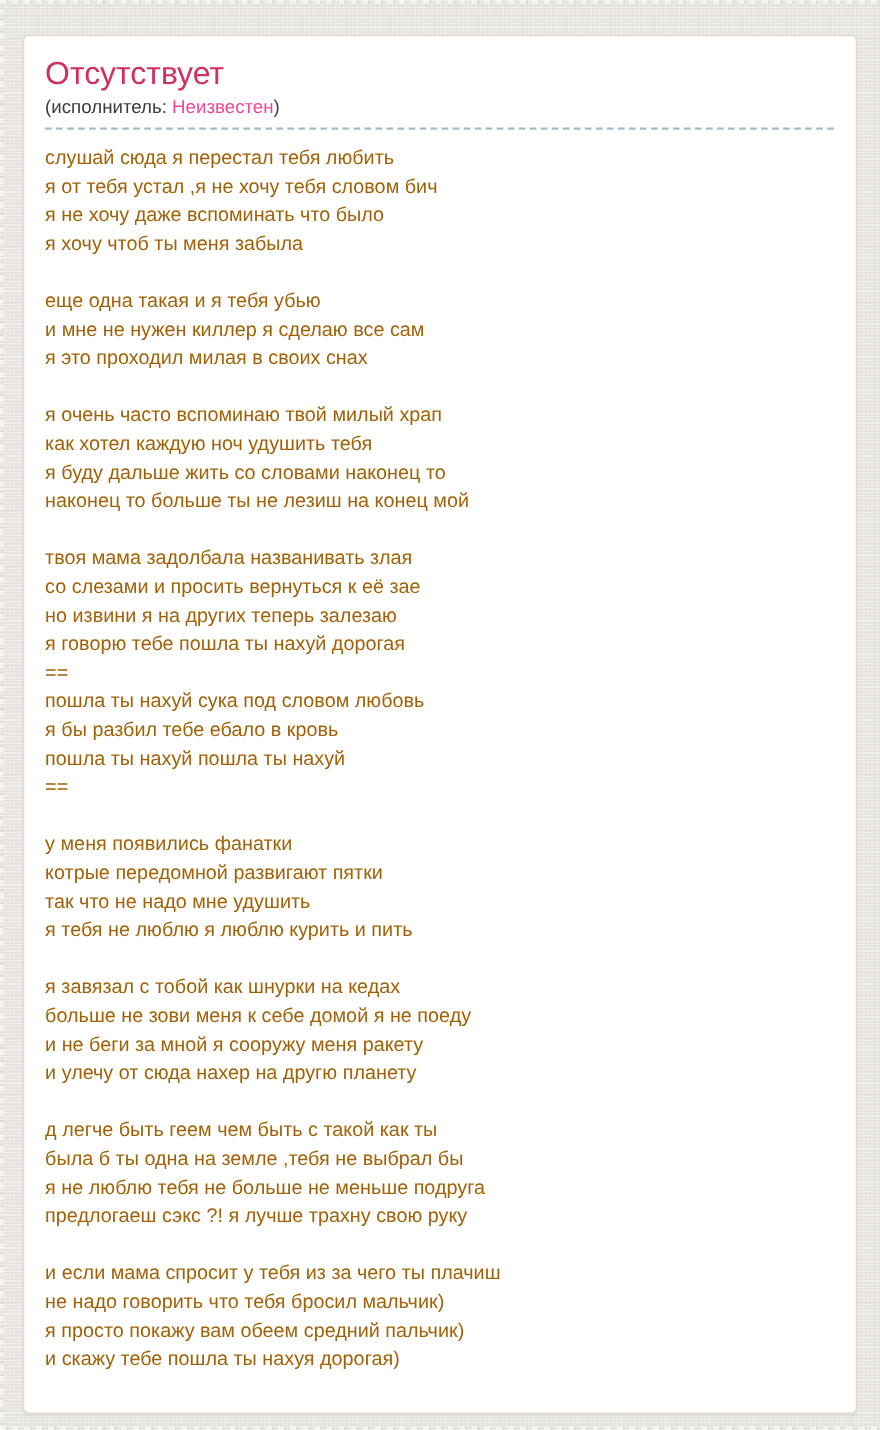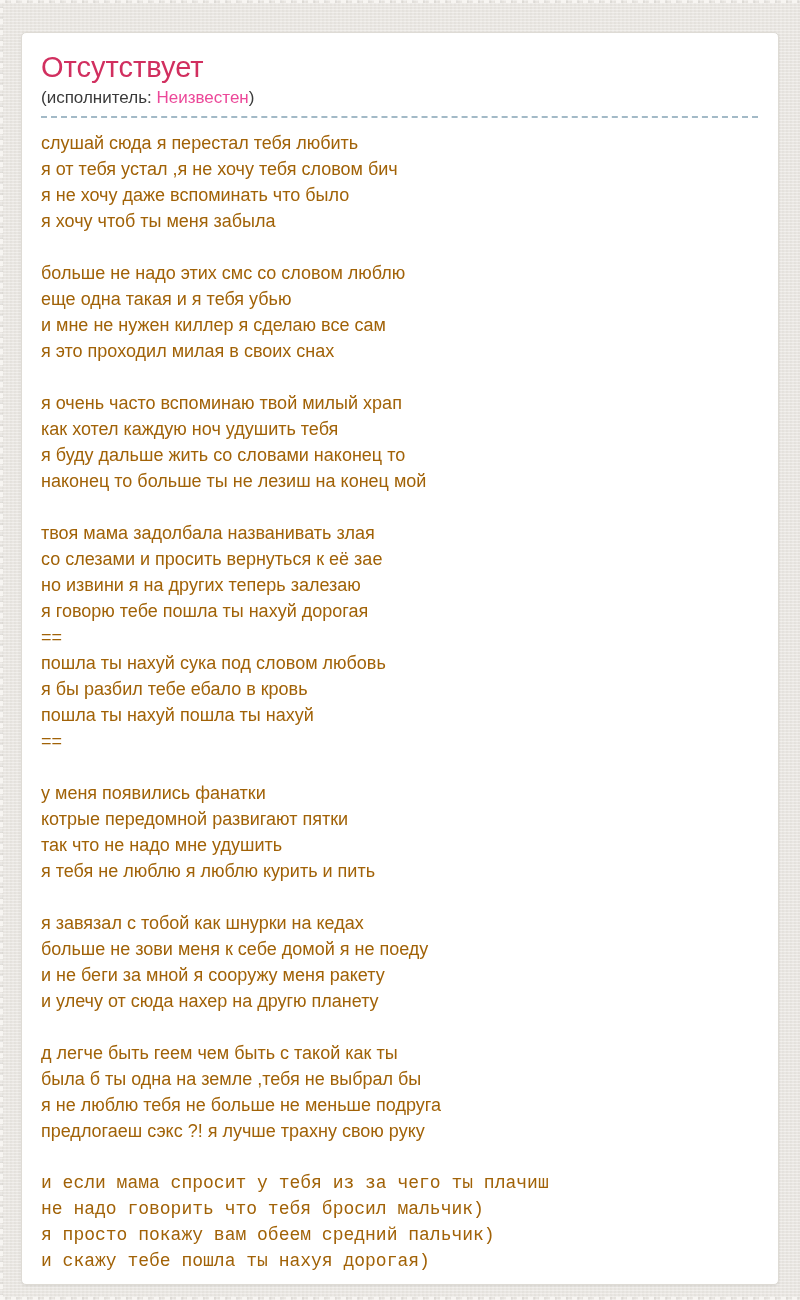--- a/index.html
+++ b/index.html
@@ -67,21 +67,21 @@
     height: 0;
   }
 
   .lyrics {
     margin-top: 12px;
     font-size: 18px;
     color: #a16207;
     line-height: 26px;
   }
   .stanza { margin-bottom: 26px; }
-  .stanza:last-child { margin-bottom: 16px; font-family: Liberation Mono, monospace; }
+  .stanza:last-child { margin-bottom: 16px; }
 </style>
 </head>
 <body>
 
 <div class="edge-dashes top"></div>
 <div class="edge-dashes bottom"></div>
 <div class="edge-dashes-left"></div>
 
 <div class="card">
   <h1 class="title">Отсутствует</h1>
@@ -91,21 +91,20 @@
   <div class="separator"></div>
 
   <div class="lyrics">
       <div class="stanza">
         <div class="line">слушай сюда я перестал тебя любить</div>
         <div class="line">я от тебя устал ,я не хочу тебя словом бич</div>
         <div class="line">я не хочу даже вспоминать что было</div>
         <div class="line">я хочу чтоб ты меня забыла</div>
       </div>
       <div class="stanza">
-        <div class="line">больше не надо этих смс со словом люблю</div>
         <div class="line">еще одна такая и я тебя убью</div>
         <div class="line">и мне не нужен киллер я сделаю все сам</div>
         <div class="line">я это проходил милая в своих снах</div>
       </div>
       <div class="stanza">
         <div class="line">я очень часто вспоминаю твой милый храп</div>
         <div class="line">как хотел каждую ноч удушить тебя</div>
         <div class="line">я буду дальше жить со словами наконец то</div>
         <div class="line">наконец то больше ты не лезиш на конец мой</div>
       </div>

